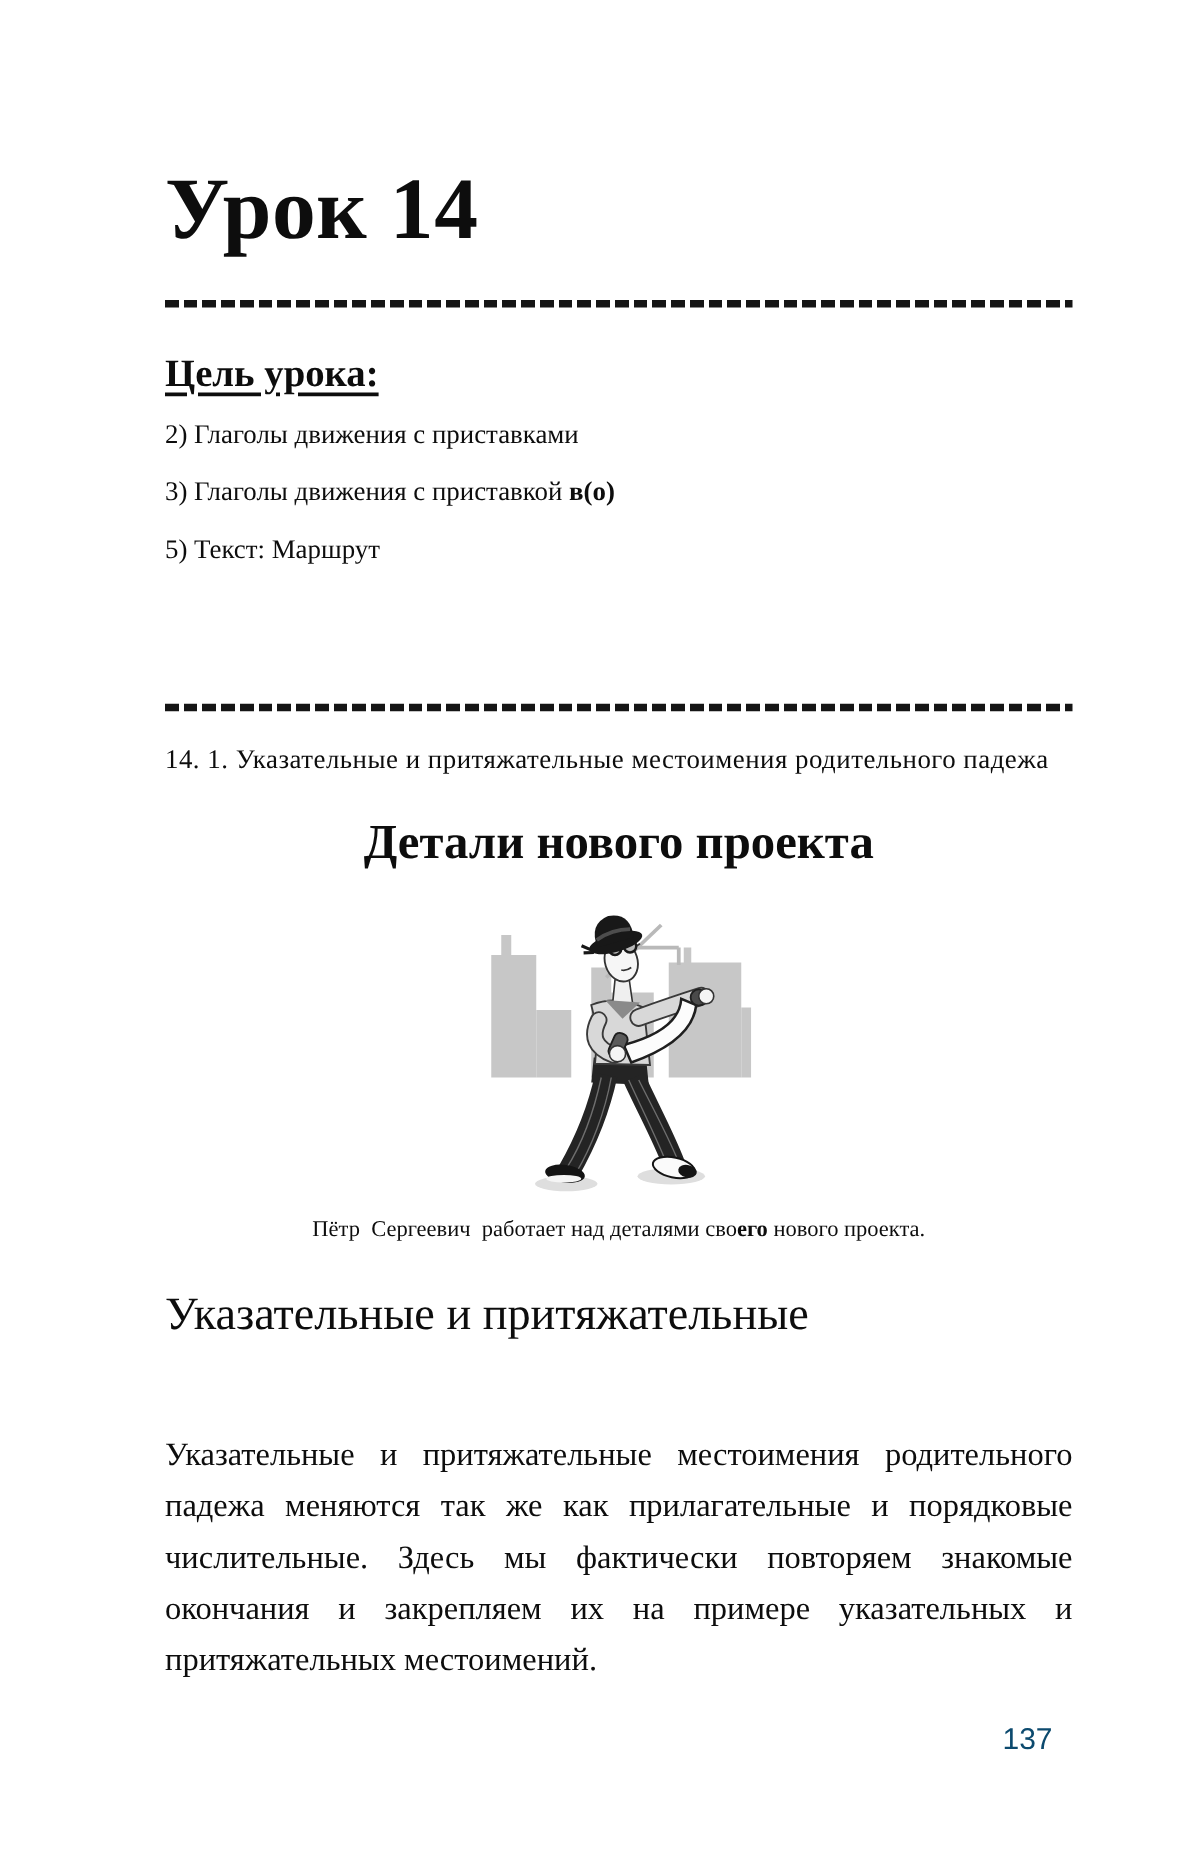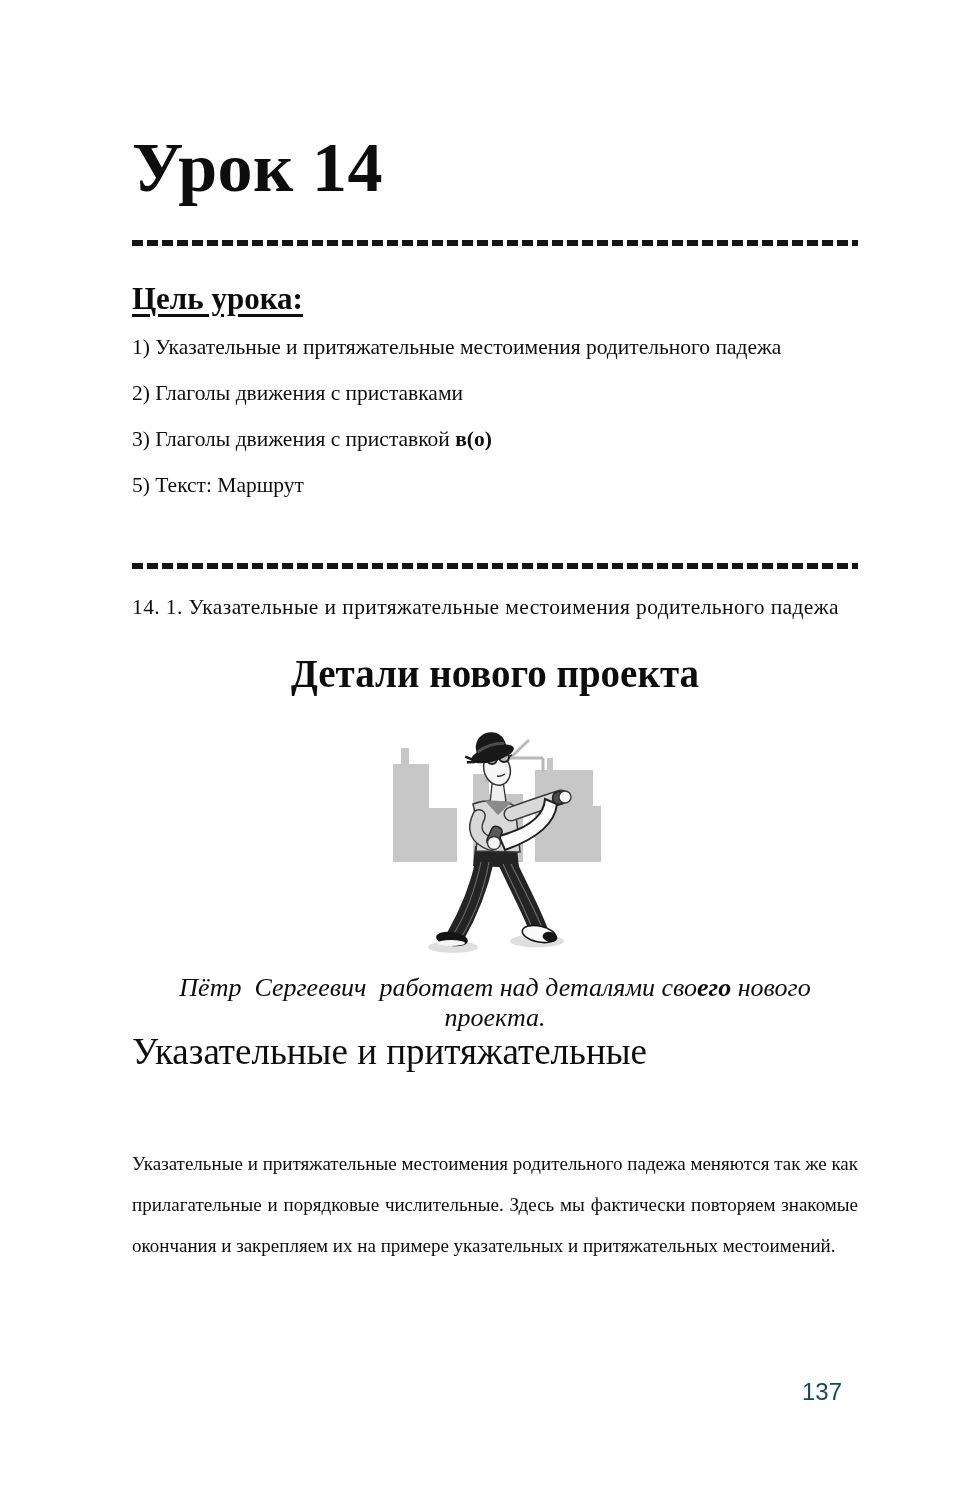--- a/index.html
+++ b/index.html
@@ -63,35 +63,34 @@
     font-weight: bold;
     text-align: center;
   }
   .illustration-wrap {
     top: 710px;
     display: flex;
     justify-content: center;
   }
   .caption {
     top: 973px;
-    font-size: 26px;
+    font-size: 18px;
     text-align: center;
     white-space: pre-wrap;
-    font-style: italic;
   }
   .grammar-title {
     top: 1024px;
     font-size: 37px;
     font-weight: normal;
     text-align: left;
     line-height: 55px;
   }
   .body-paragraph {
     top: 1143px;
-    font-size: 19px;
+    font-size: 26px;
     line-height: 41px;
     text-align: justify;
     text-align-last: left;
   }
   .page-number {
     top: 1378px;
     right: 118px;
     font-size: 24px;
     font-family: "Liberation Sans", sans-serif;
     color: #0c4a6e;
@@ -102,21 +101,20 @@
 
 <div class="page">
 
   <h1 class="abs content-l page-title">Урок 14</h1>
 
   <div class="abs content-l content-w dashes dash-top"></div>
 
   <h2 class="abs content-l goal-heading">Цель урока:</h2>
 
   <ul class="abs content-l content-w goal-list">
-    <li><span>1) Указательные и притяжательные местоимения родительного падежа</span><span class="bold-seg"></span></li>
     <li><span>2) Глаголы движения с приставками</span><span class="bold-seg"></span></li>
     <li><span>3) Глаголы движения с приставкой </span><span class="bold-seg">в(о)</span></li>
     <li><span>5) Текст: Маршрут</span><span class="bold-seg"></span></li>
   </ul>
 
   <div class="abs content-l content-w dashes dash-bottom"></div>
 
   <div class="abs content-l content-w section-line">14. 1. Указательные и притяжательные местоимения родительного падежа</div>
 
   <h3 class="abs content-l content-w story-title">Детали нового проекта</h3>

